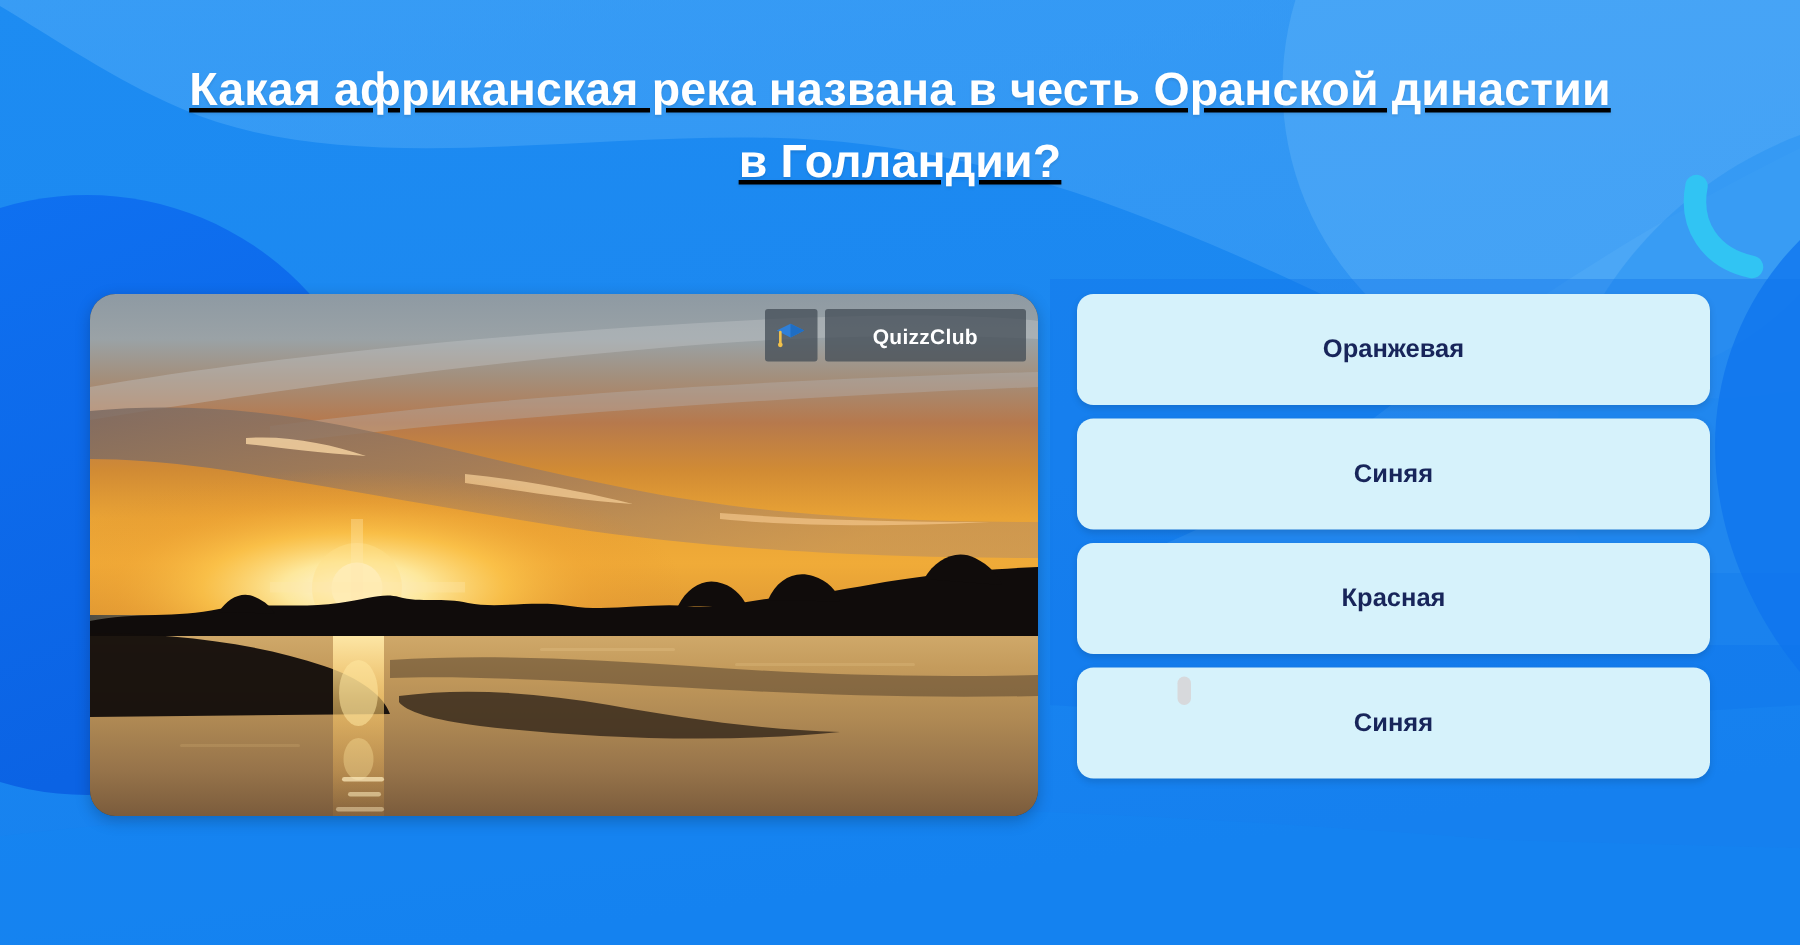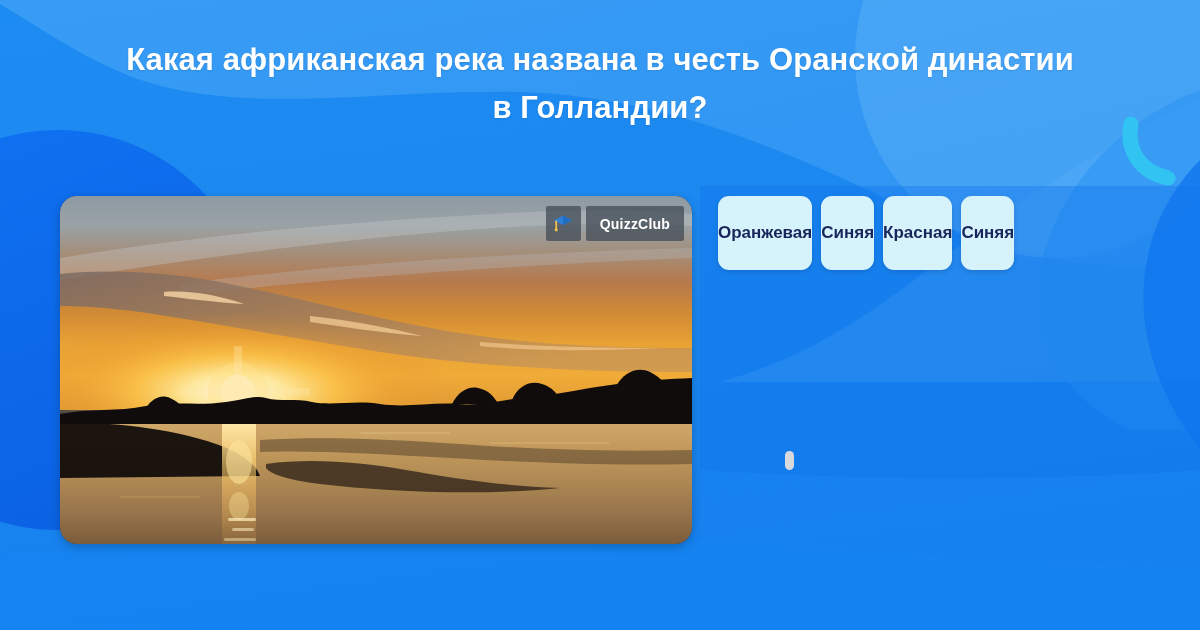--- a/index.html
+++ b/index.html
@@ -28,20 +28,21 @@
   .bg-svg { position: absolute; inset: 0; width: 1200px; height: 630px; display: block; }
 
   
   .title-wrap {
     position: absolute;
     left: 0;
     top: 36px;
     width: 1200px;
     text-align: center;
     z-index: 5;
+    text-decoration: underline;
   }
   .title {
     display: block;
     margin: 0 auto;
     width: 960px;
     color: #ffffff;
     font-size: 31px;
     line-height: 48px;
     font-weight: bold;
     letter-spacing: 0.1px;
@@ -86,35 +87,36 @@
     display: flex;
     align-items: center;
     justify-content: center;
   }
   .wm-name {
     height: 35px;
     background: rgba(62,72,82,0.72);
     border-radius: 2px;
     display: flex;
     align-items: center;
-    padding: 0 14px;
+    padding: 0 32px;
     color: #ffffff;
     font-size: 14px;
     font-weight: bold;
     letter-spacing: 0.2px;
   }
 
   
   .answers {
     position: absolute;
     left: 718px;
     top: 196px;
     width: 422px;
     z-index: 6;
     display: flex;
+    flex-direction: column;
     gap: 9px;
   }
   .answer {
     height: 74px;
     border-radius: 11px;
     background: #d6f2fb;
     display: flex;
     align-items: center;
     justify-content: center;
     color: #18255a;

